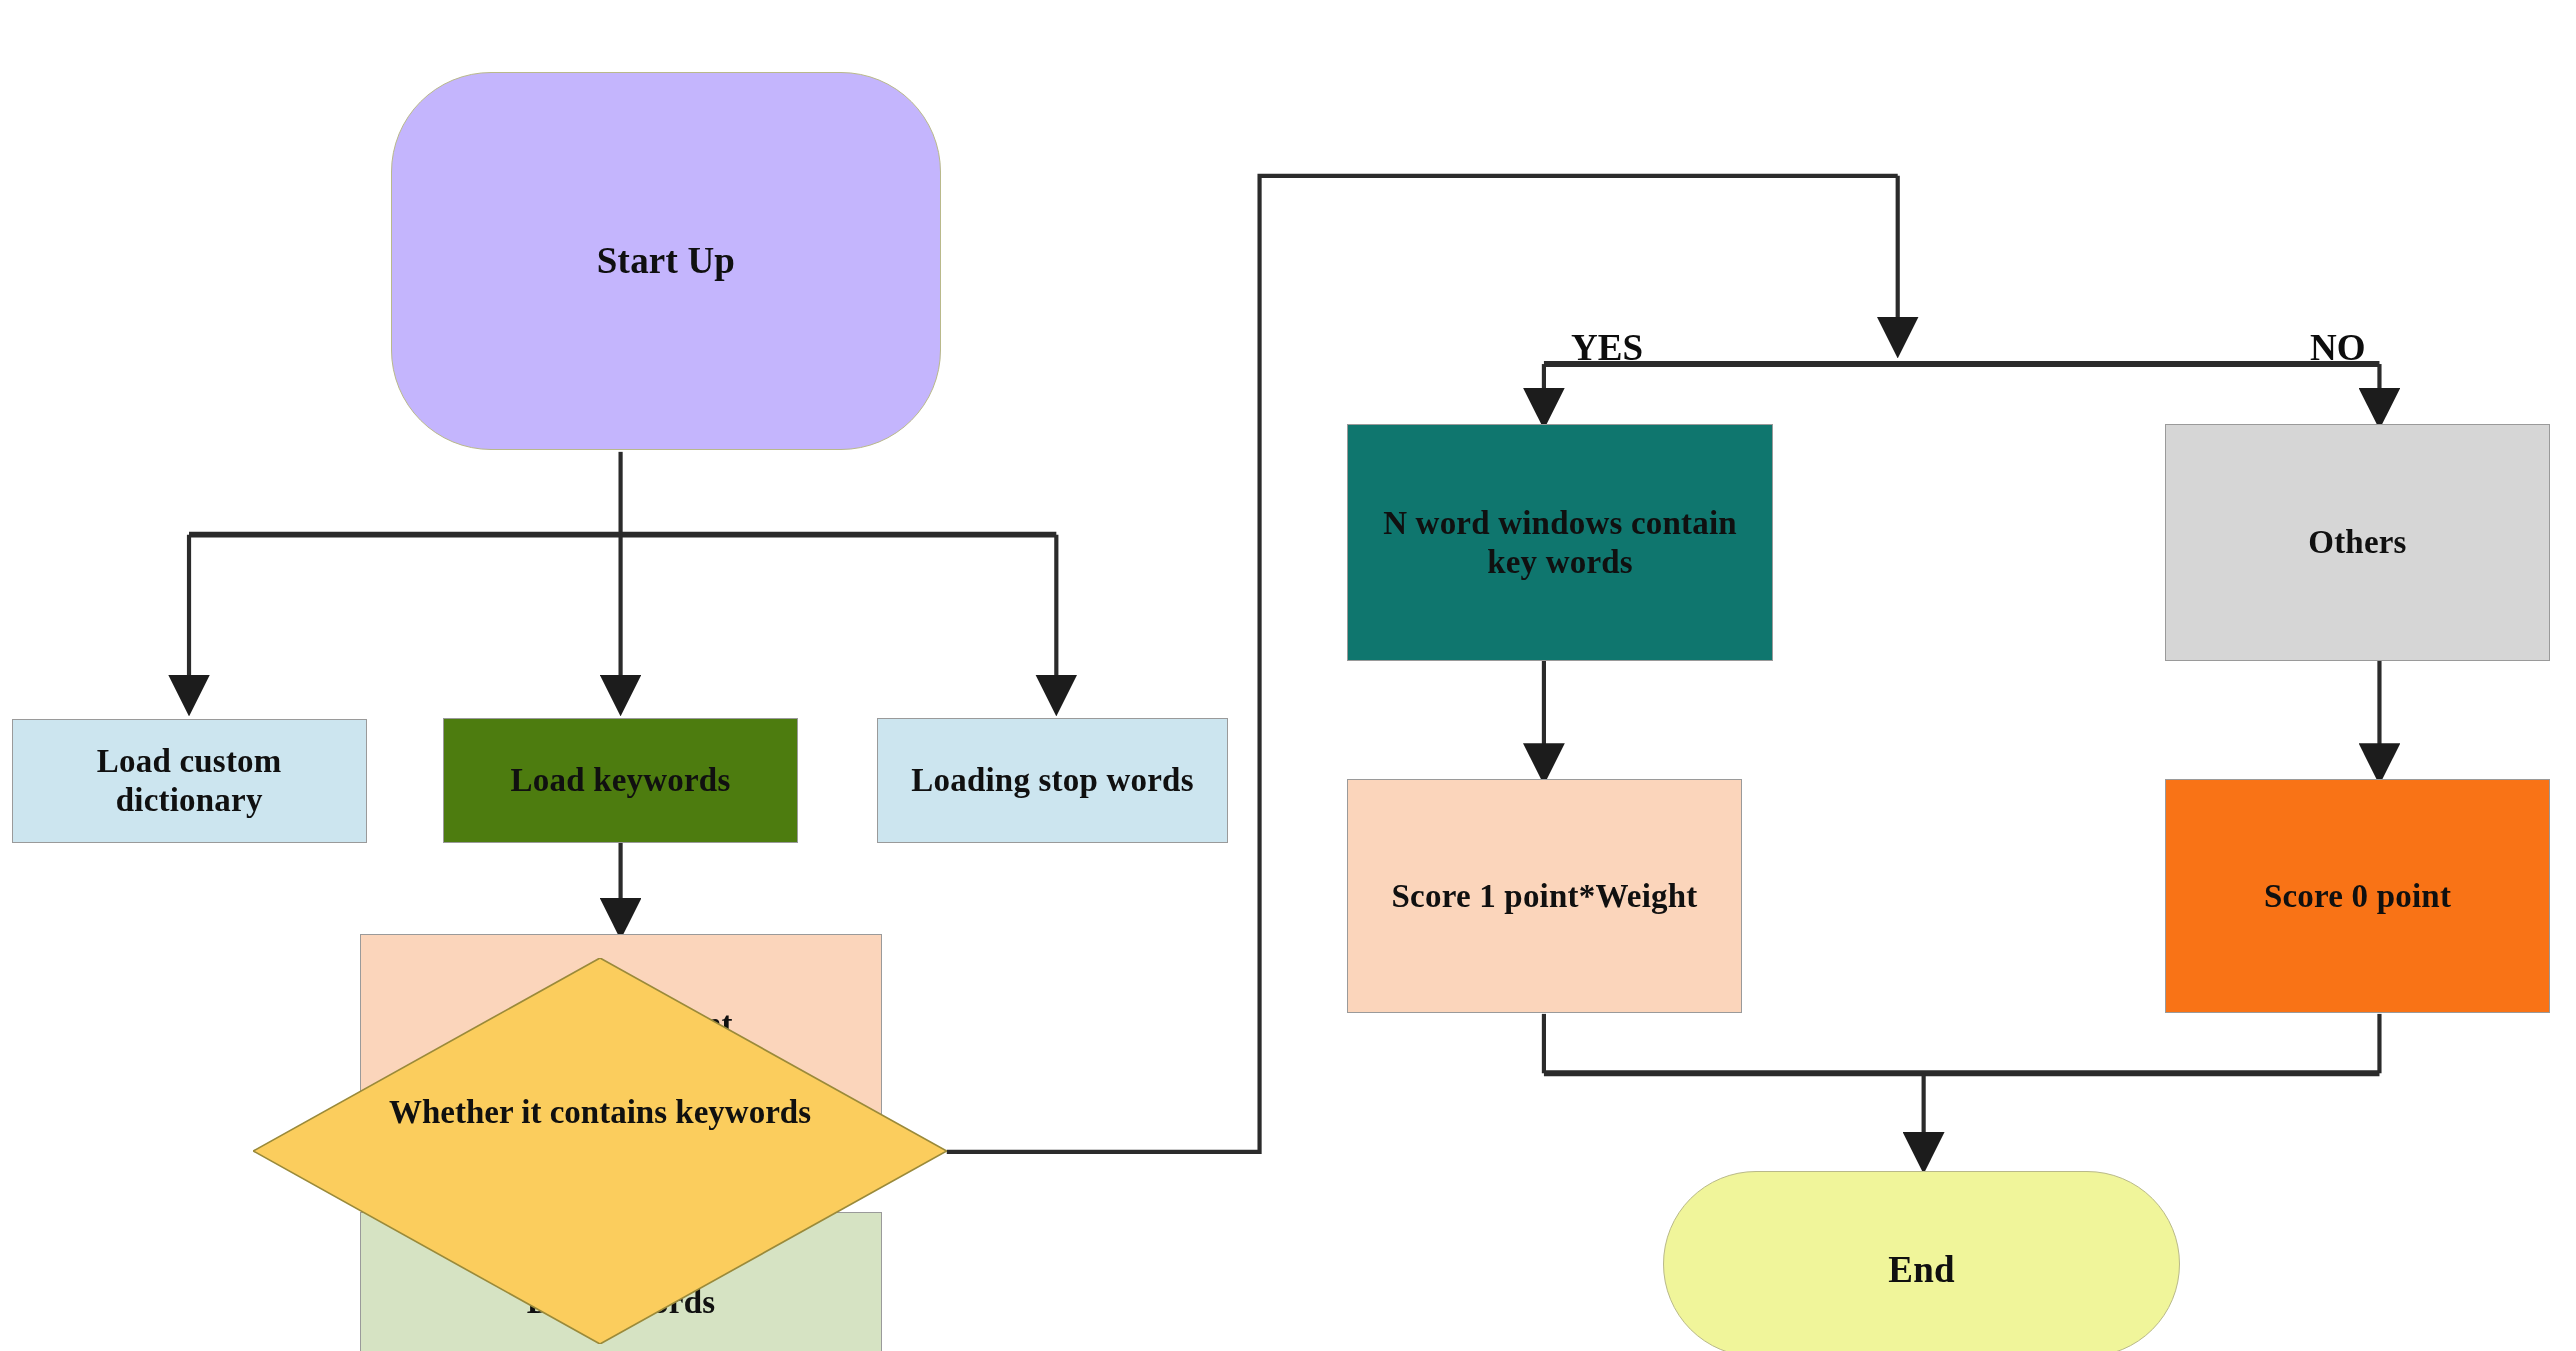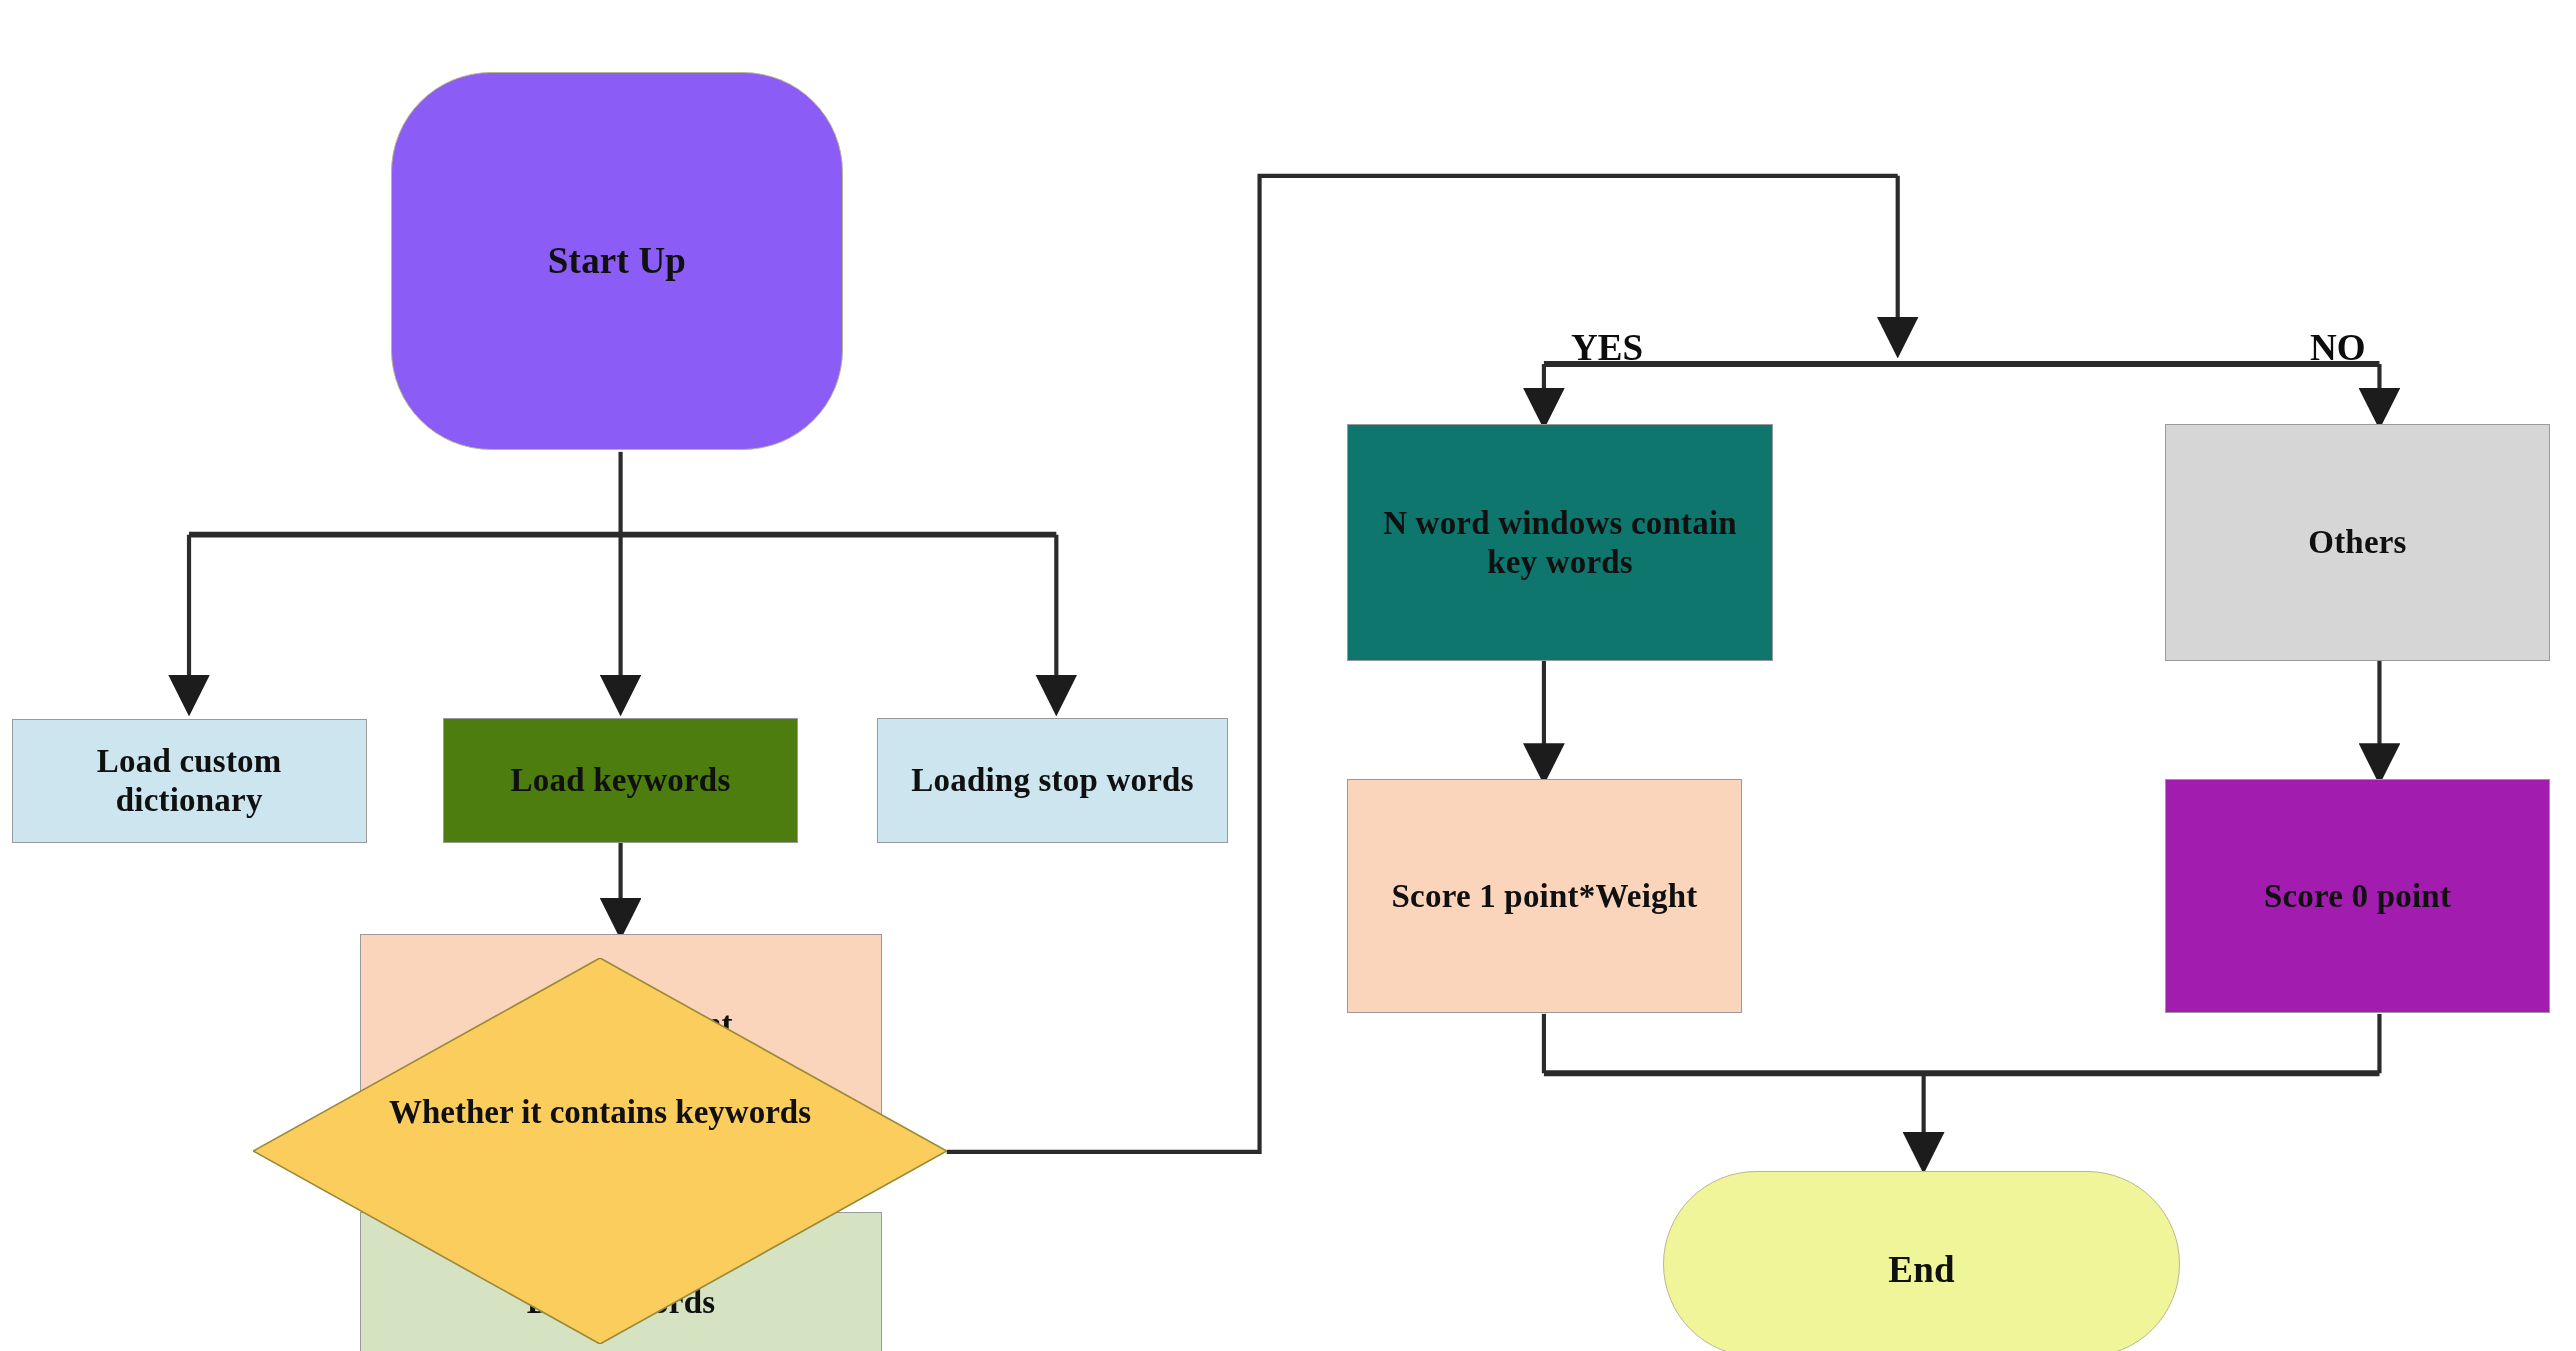--- a/index.html
+++ b/index.html
@@ -56,21 +56,21 @@
       <path d="M2845,790 L2845,930" marker-end="url(#arw)"></path>
 
       <path d="M1846,1212 L1846,1283"></path>
       <path d="M2845,1212 L2845,1283"></path>
       <path d="M1846,1283 L2845,1283" stroke-width="7"></path>
 
       <path d="M2300,1283 L2300,1395" marker-end="url(#arw)"></path>
     </g>
   </svg>
 
-  <div class="node term" style="left:391px;top:72px;width:452px;height:378px;background:#8b5cf6;border-radius:100px;font-size:0px;">
+  <div class="node term" style="left:391px;top:72px;width:550px;height:378px;background:#c4b5fd;border-radius:100px;font-size:0px;">
     <span style="font-size:37px;">Start Up</span>
   </div>
 
   <div class="node rect" style="left:11.7px;top:719px;width:355px;height:124px;background:#cce5ef;font-size:0px;padding:0 15px;">
     <span style="font-size:33px;">Load custom dictionary</span>
   </div>
 
   <div class="node rect" style="left:443px;top:718px;width:355px;height:125px;background:#4d7c0f;font-size:0px;padding:0 11.7px;">
     <span style="font-size:33px;">Load keywords</span>
   </div>
@@ -103,21 +103,21 @@
   </div>
 
   <div class="node rect" style="left:2165px;top:424px;width:385px;height:237px;background:#d6d6d6;font-size:0px;">
     <span style="font-size:33px;">Others</span>
   </div>
 
   <div class="node rect" style="left:1347px;top:779px;width:395px;height:234px;background:#fbd5bb;font-size:0px;padding:0 13.4px;">
     <span style="font-size:33px;">Score 1 point*Weight</span>
   </div>
 
-  <div class="node rect" style="left:2165px;top:779px;width:385px;height:234px;background:#a21caf;font-size:0px;">
+  <div class="node rect" style="left:2165px;top:779px;width:385px;height:234px;background:#f97316;font-size:0px;">
     <span style="font-size:33px;">Score 0 point</span>
   </div>
 
   <div class="node term" style="left:1663px;top:1171px;width:517px;height:186px;background:#f0f59a;border-radius:96px;font-size:0px;">
     <span style="font-size:37px;margin-top:12px;">End</span>
   </div>
 
 </div>
 
 

